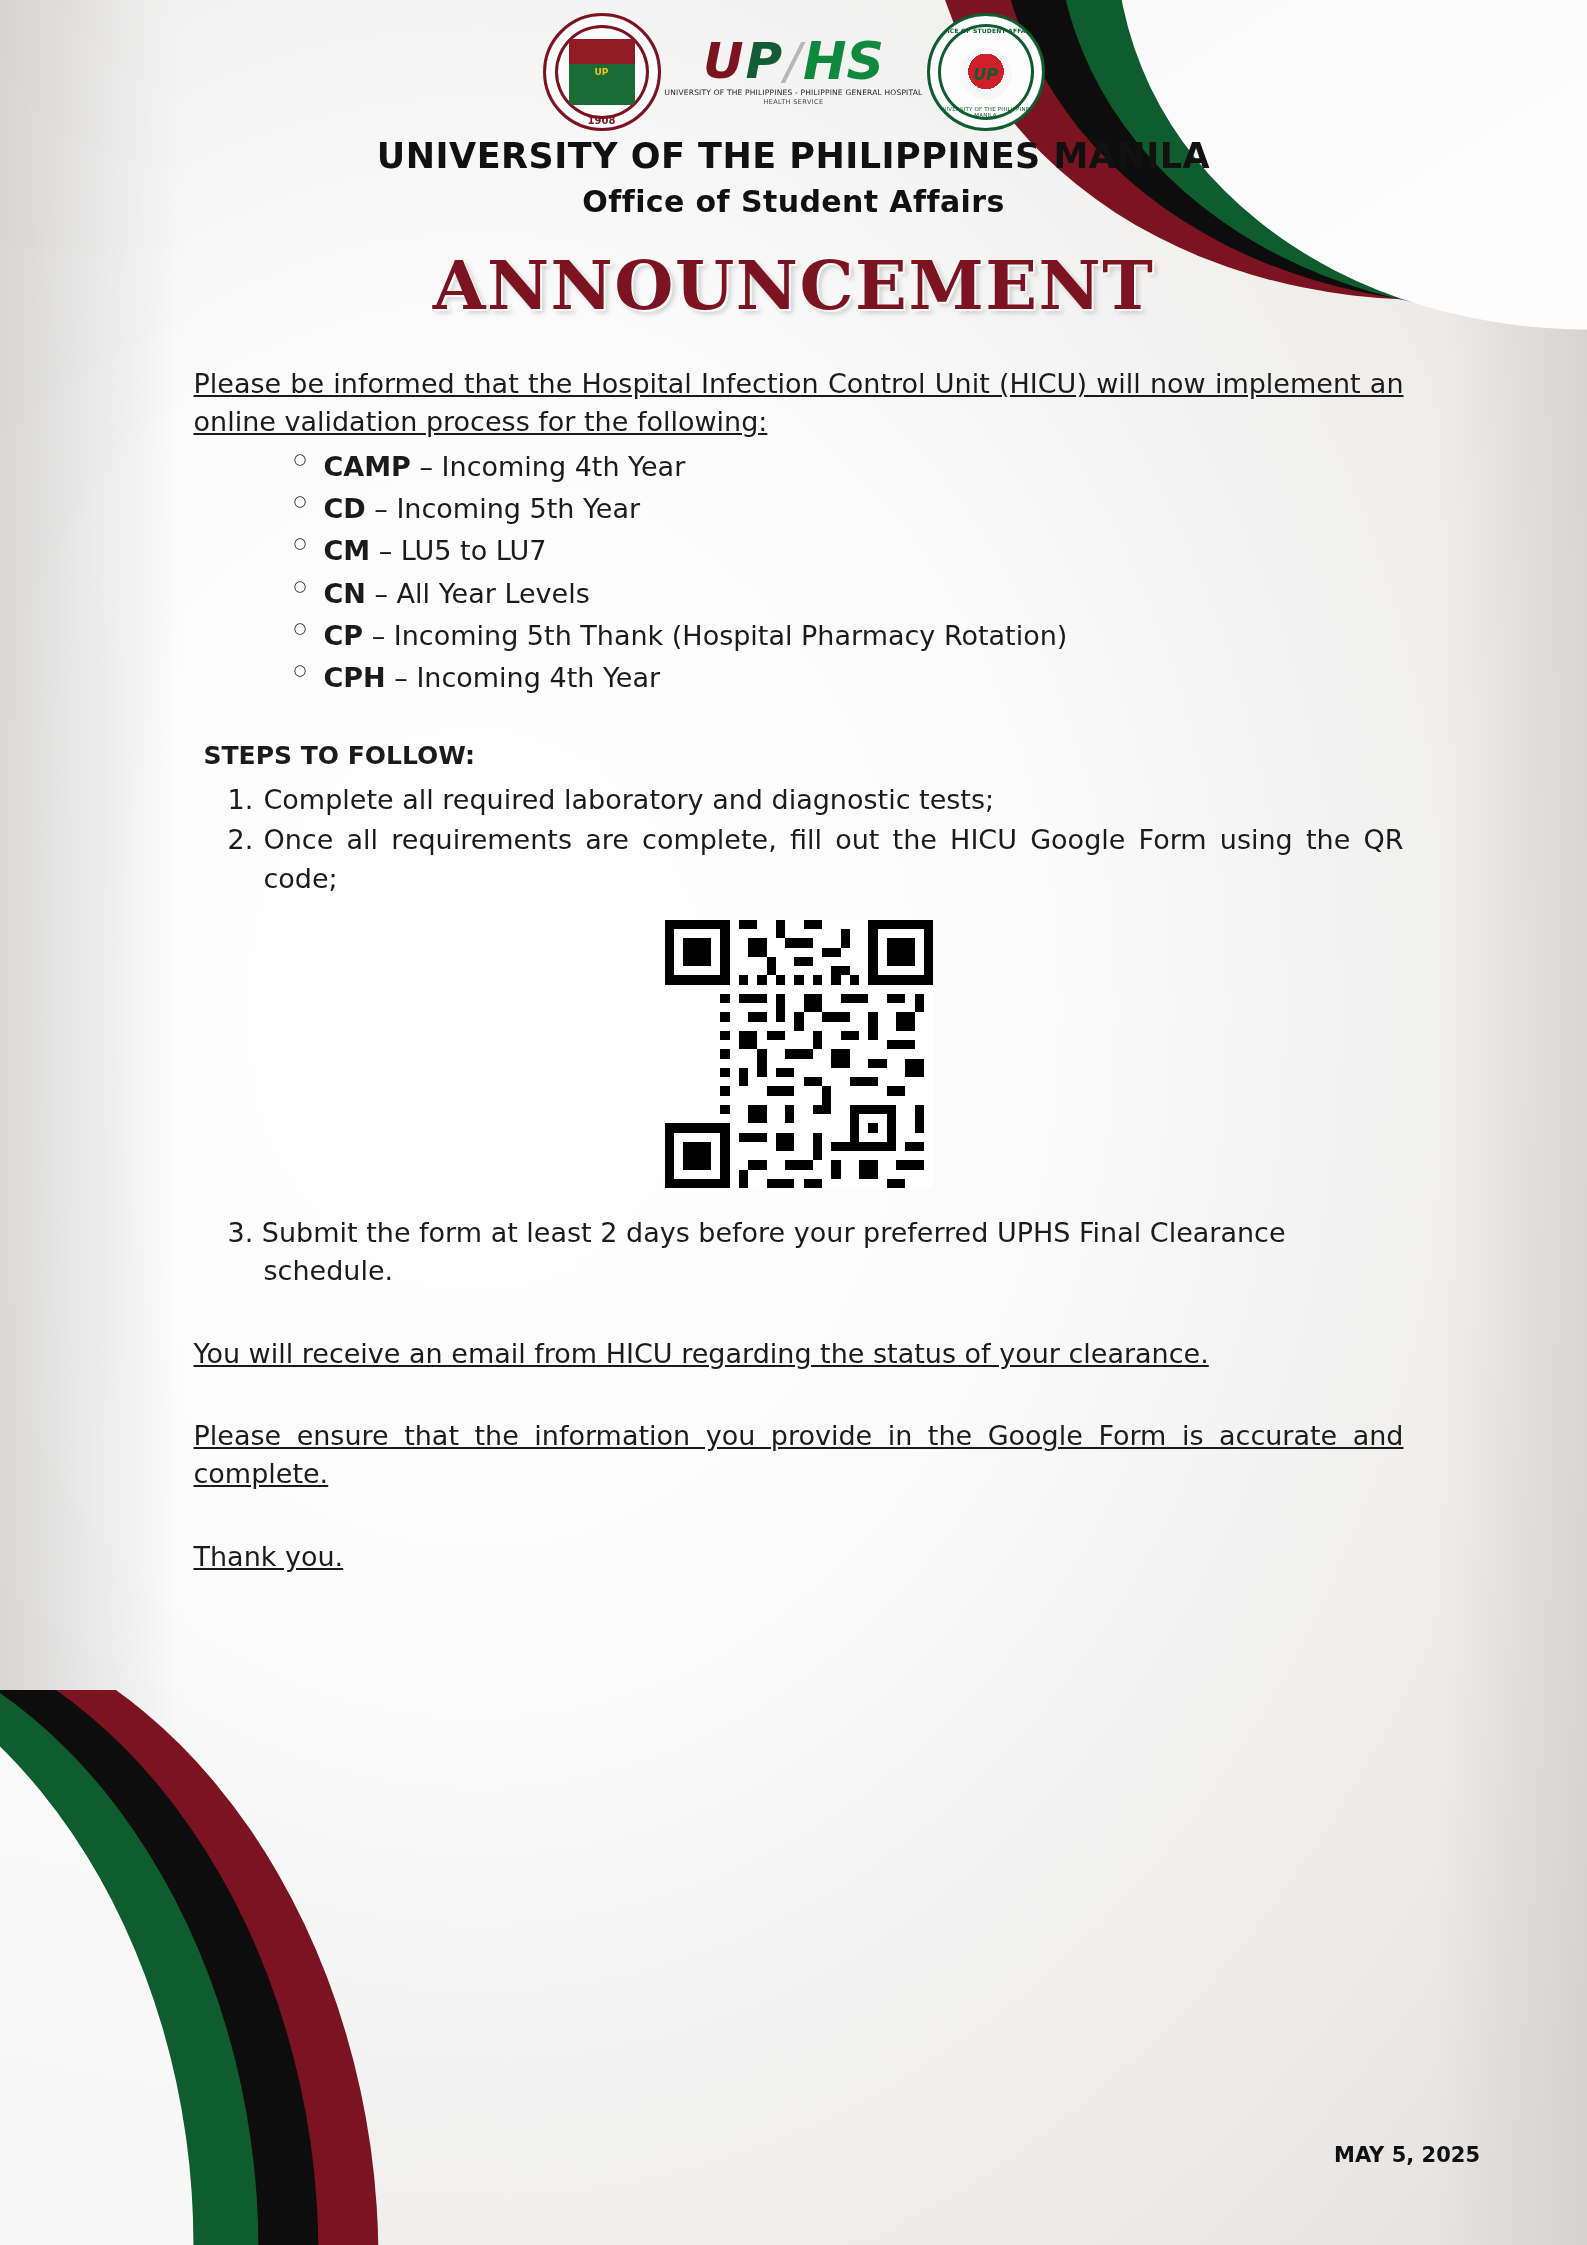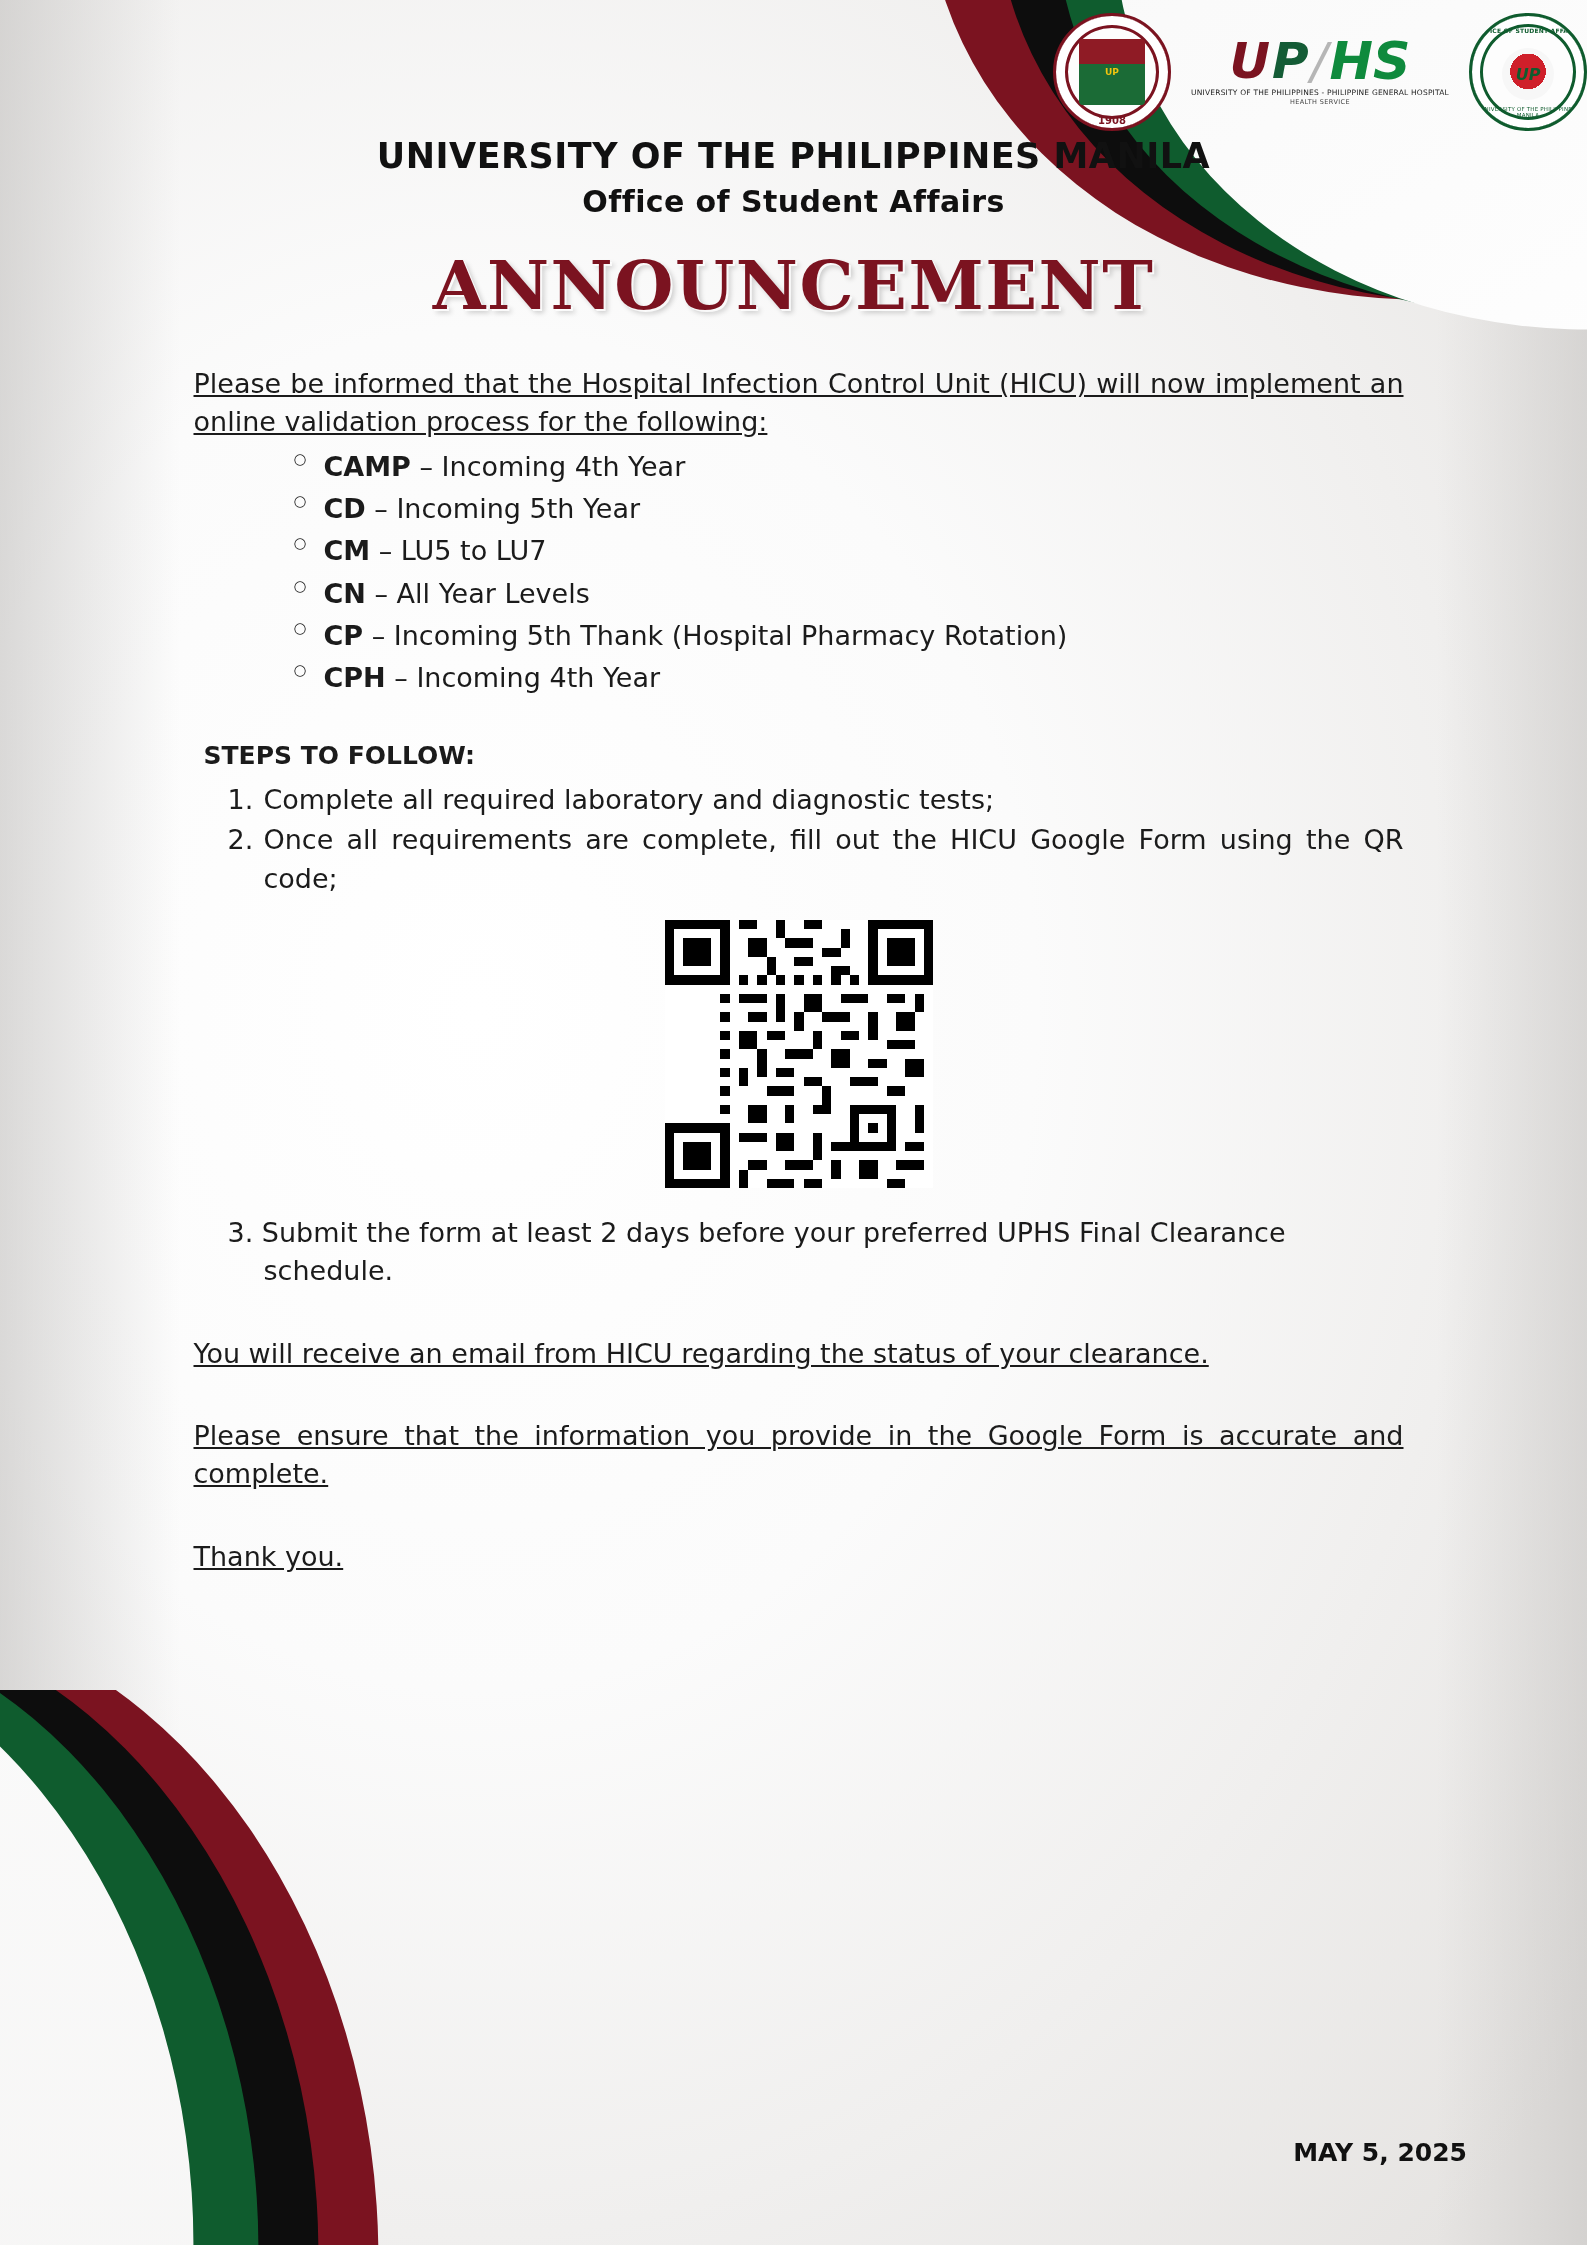--- a/index.html
+++ b/index.html
@@ -59,23 +59,23 @@
     position: absolute; right: 0; top: 0; width: 150px; height: 100%;
     background: linear-gradient(270deg, rgba(190,188,186,.45), rgba(255,255,255,0));
     pointer-events: none;
   }
 
   
   .content { position: relative; z-index: 5; padding: 0 0; }
 
   .logos {
     display: flex;
-    justify-content: flex-end;
+    justify-content: center;
     align-items: center;
-    gap: 34px;
+    gap: 18px;
     padding-top: 16px;
     height: 128px;
   }
 
   .seal {
     position: relative;
     width: 118px; height: 118px;
     border-radius: 50%;
     flex: none;
   }
@@ -231,25 +231,25 @@
     margin-top: 26px;
     padding-left: 70px;
     position: relative;
     text-indent: -36px;
   }
 
   .p-gap { margin-top: 44px; }
 
   .date {
     position: absolute;
-    right: 120px;
+    right: 107px;
     bottom: 78px;
     font-family: "DejaVu Sans", sans-serif;
     font-weight: bold;
-    font-size: 25px;
+    font-size: 21px;
     color: #111;
     z-index: 6;
   }
 </style>
 </head>
 <body>
 
 <div class="poster">
 
   <div class="left-shade"></div>

